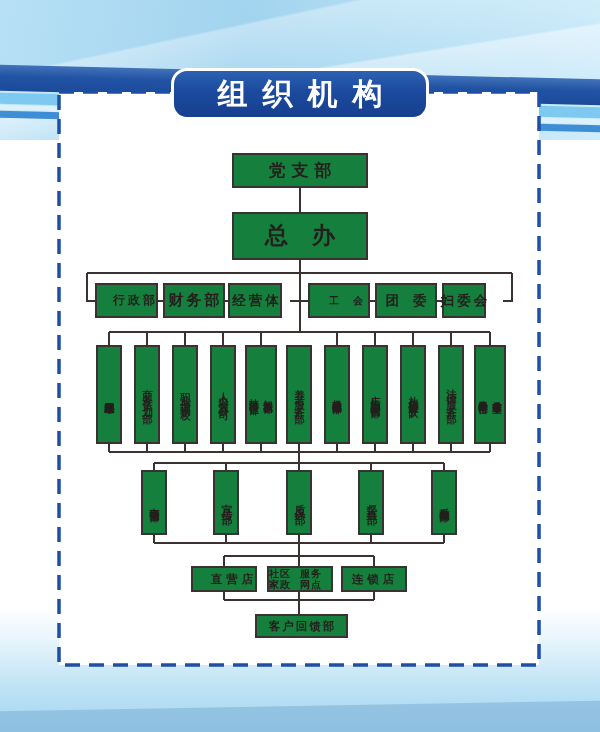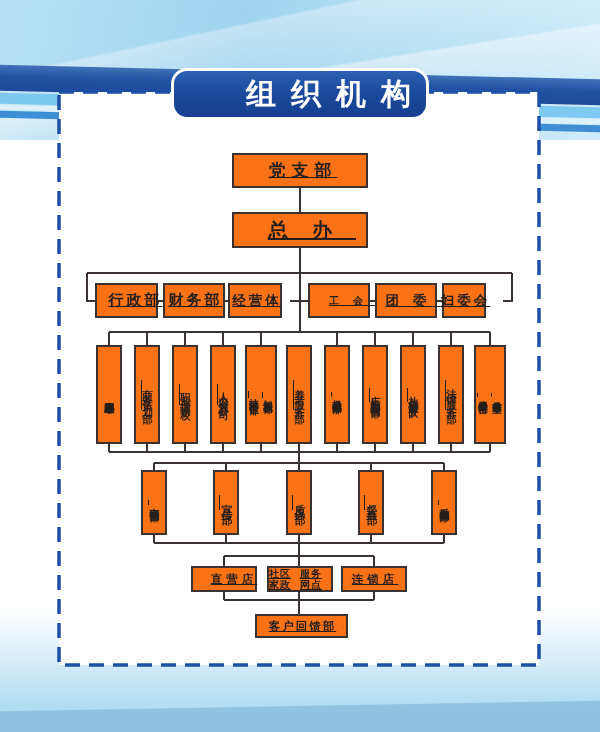--- a/index.html
+++ b/index.html
@@ -29,28 +29,28 @@
   .band-bottom{position:absolute;left:-12px;right:-12px;top:706px;height:32px;z-index:0;
     background:rgba(122,174,212,.55);transform:rotate(-1deg);}
   
   .panel{position:absolute;left:59px;top:92px;width:480px;height:573px;background:#ffffff;z-index:1;}
   .wires{position:absolute;left:0;top:0;z-index:2;pointer-events:none;}
   
   .banner{
     position:absolute;left:171px;top:68px;width:258px;height:52px;z-index:5;
     background:linear-gradient(180deg,#2c61b2 0%,#1b4a9e 45%,#173f8f 100%);
     border:3px solid #ffffff;border-radius:16px;box-sizing:border-box;
-    display:flex;align-items:center;justify-content:flex-end;
+    display:flex;align-items:center;justify-content:center;
     color:#ffffff;font-weight:700;font-size:30px;letter-spacing:15px;padding-left:15px;
   }
   
   .node{
-    position:absolute;z-index:3;background:#f97316;border:2px solid #3a3230;box-sizing:border-box;
+    position:absolute;z-index:3;background:#15803d;border:2px solid #3a3230;box-sizing:border-box;
     display:flex;align-items:center;justify-content:center;
-    color:#241f1d;font-weight:700;line-height:1.1;white-space:nowrap;text-decoration:underline;
+    color:#241f1d;font-weight:700;line-height:1.1;white-space:nowrap;
   }
   .v{display:block;writing-mode:vertical-rl;text-orientation:upright;text-align:center;line-height:21px;white-space:normal;}
   .lv4{top:345px;height:99px;width:26px;}
   .lv5{top:470px;height:65px;width:26px;}
   .cols{line-height:normal;}
   .col{display:block;line-height:14px;}
   .twoline{flex-direction:row;line-height:11px;white-space:normal;}
 </style>
 </head>
 <body>
@@ -92,23 +92,23 @@
       M224 556 V566 M299 556 V566 M374 556 V566
       M224 592 V600 M374 592 V600 M299 592 V614
       M224 600 H374"></path>
   </svg>
 
   <div class="banner">
     <span>组织机构</span>
   </div>
 
   <div class="node" style="left:232px;top:153px;width:136px;height:35px;font-size:17px;letter-spacing:6px;padding-left:6px">党支部</div>
-  <div class="node" style="left:232px;top:212px;width:136px;height:36px;font-size:20px;letter-spacing:24px;padding-left:24px">总办</div>
+  <div class="node" style="left:232px;top:212px;width:136px;height:48px;font-size:23px;letter-spacing:24px;padding-left:24px">总办</div>
 
-  <div class="node" style="left:95px;top:283px;width:63px;height:35px;font-size:15px;letter-spacing:3px;padding-left:18px">行政部</div>
+  <div class="node" style="left:95px;top:283px;width:63px;height:35px;font-size:12px;letter-spacing:3px;padding-left:18px">行政部</div>
   <div class="node" style="left:163px;top:283px;width:62px;height:35px;font-size:15px;letter-spacing:3px;padding-left:3px">财务部</div>
   <div class="node" style="left:228px;top:283px;width:54px;height:35px;font-size:13.5px;letter-spacing:3px;padding-left:4px">经营体</div>
   <div class="node" style="left:308px;top:283px;width:62px;height:35px;font-size:10px;letter-spacing:14px;padding-left:28px">工会</div>
   <div class="node" style="left:375px;top:283px;width:62px;height:35px;font-size:13.5px;letter-spacing:14px;padding-left:14px">团委</div>
   <div class="node" style="left:442px;top:283px;width:44px;height:35px;font-size:13.5px;letter-spacing:3px;padding-left:3px">妇委会</div>
 
   <div class="node v lv4" style="left:96px;font-size:10px;letter-spacing:0">家政服务网络中心</div>
   <div class="node v lv4" style="left:134px;font-size:10.5px;letter-spacing:6px">商务策划部</div>
   <div class="node v lv4" style="left:172px;font-size:10.5px;letter-spacing:3.5px">职业培训学校</div>
   <div class="node v lv4" style="left:210px;font-size:10.5px;letter-spacing:3.5px">人力资源公司</div>

